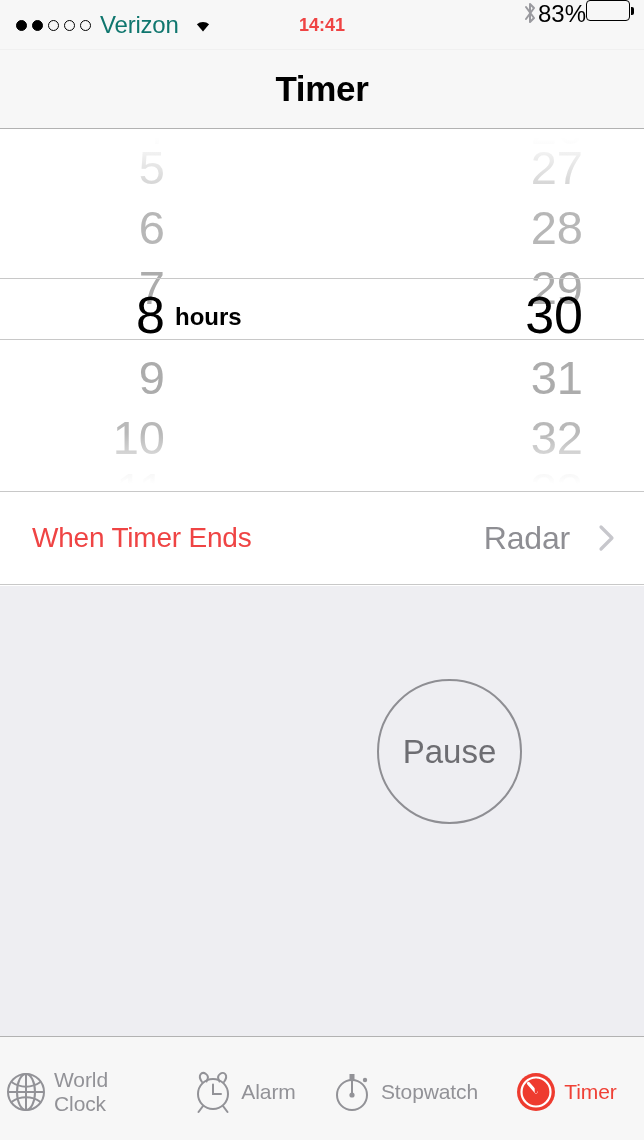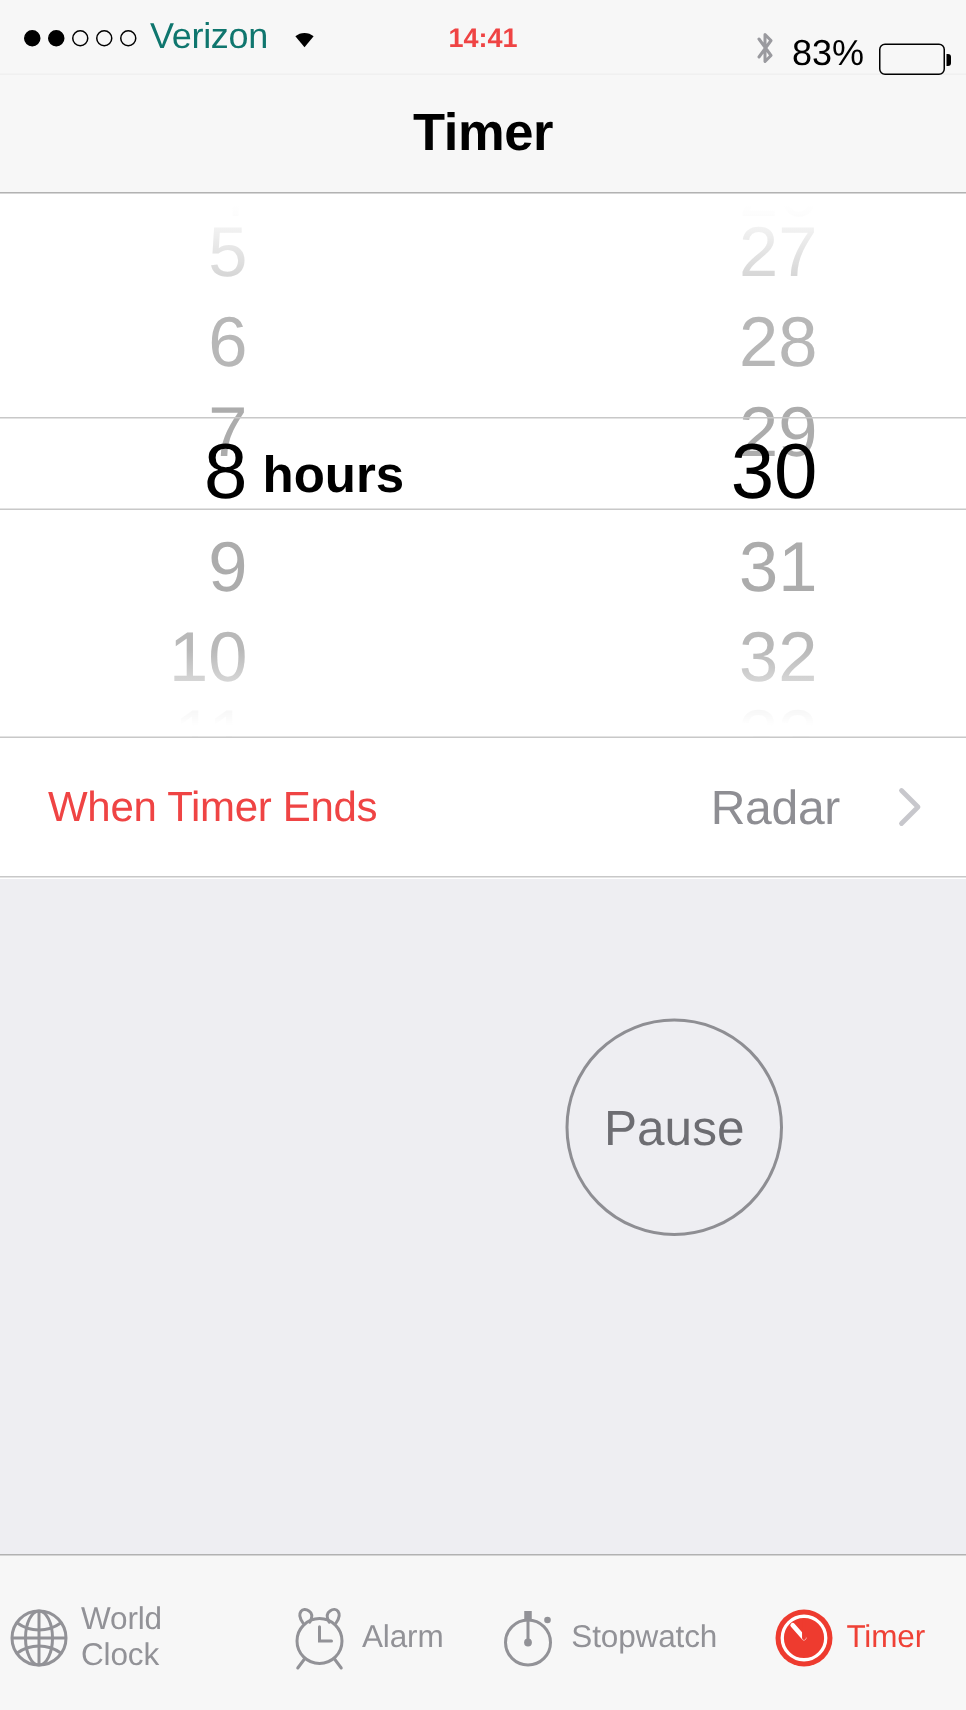--- a/index.html
+++ b/index.html
@@ -63,22 +63,21 @@
     font-size: 18px;
     font-weight: bold;
     color: #ef4444;
     letter-spacing: 0px;
   }
   .sb-right {
     position: absolute;
     right: 14px; top: 0;
     height: 50px;
     display: flex;
-    align-items: flex-end;
-    gap: 10px;
+    align-items: flex-start;
   }
   .bt-icon { display: block; }
   .battery-pct {
     font-size: 24px;
     color: #000;
   }
   .battery {
     position: relative;
     width: 44px; height: 21px;
     border: 1.8px solid #000;
@@ -138,32 +137,32 @@
     width: 100%;
     height: 60px;
     line-height: 60px;
     font-size: 47px;
     font-weight: 300;
     color: #a8a8a8;
     text-align: right;
     box-sizing: border-box;
   }
   .picker-col.hours .picker-cell { padding-right: 157px; }
-  .picker-col.mins  .picker-cell { padding-right: 99px; }
+  .picker-col.mins  .picker-cell { padding-right: 61px; }
   .picker-cell.selected {
     color: #000;
     font-size: 52px;
     font-weight: 300;
     opacity: 1;
   }
   .picker-unit {
     position: absolute;
     height: 60px;
     line-height: 64px;
-    font-size: 34px;
+    font-size: 24px;
     font-weight: bold;
     color: #000;
   }
   .unit-hours { left: 175px; }
 
   .sel-line {
     position: absolute;
     left: 0;
     width: 644px;
     height: 1px;
@@ -200,21 +199,21 @@
   }
   .row-label {
     position: absolute;
     left: 32px;
     font-size: 28px;
     color: #ef4444;
     letter-spacing: -0.2px;
   }
   .row-value {
     position: absolute;
-    right: 84px;
+    right: 74px;
     font-size: 32px;
     color: #8e8e93;
     letter-spacing: -0.2px;
   }
   .chevron {
     position: absolute;
     right: 28px;
     width: 18px; height: 30px;
   }
 

